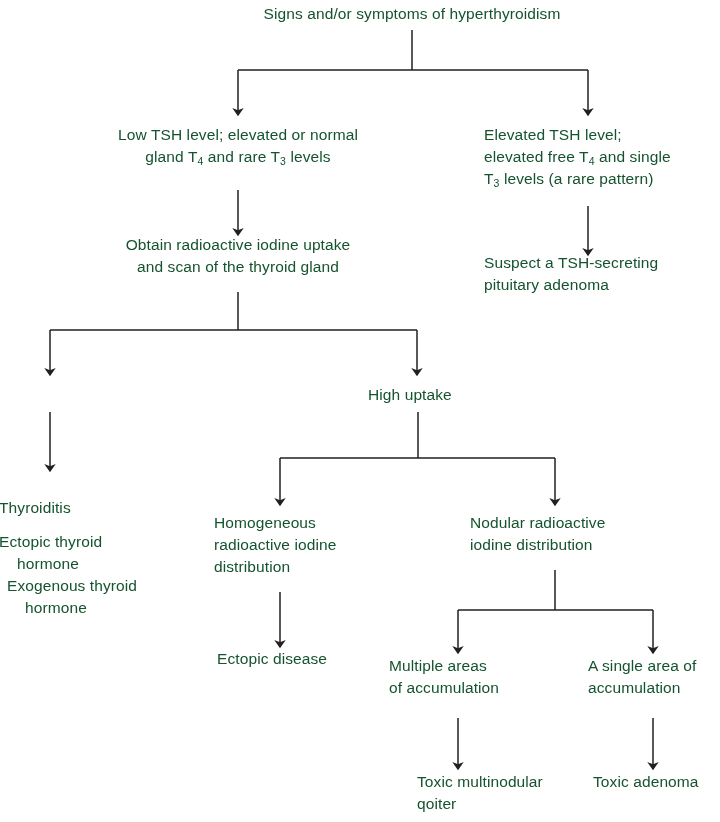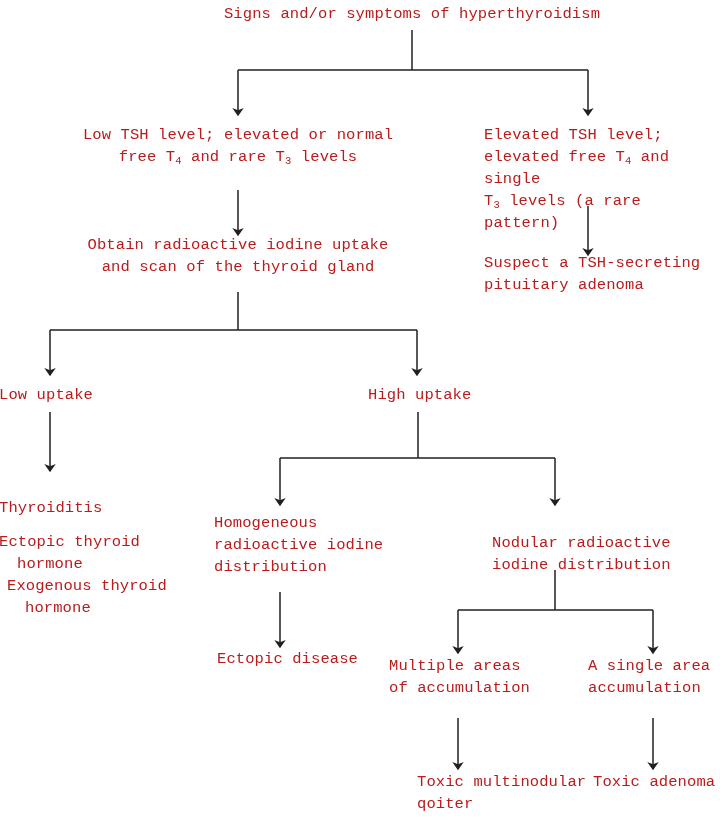--- a/index.html
+++ b/index.html
@@ -19,26 +19,25 @@
   #connectors {
     position: absolute;
     left: 0;
     top: 0;
     width: 720px;
     height: 822px;
     pointer-events: none;
   }
   .node {
     position: absolute;
-    color: #b91c1c;
+    color: #14532d;
     font-size: 15.5px;
     line-height: 22px;
     white-space: pre-line;
     letter-spacing: 0.1px;
-    font-family: Liberation Mono, monospace;
   }
   .node.center { text-align: center; }
   .node.left   { text-align: left; }
   .node.hang   { text-indent: 0; }
   .node.hang .cont { display: block; padding-left: 18px; }
   sub {
     font-size: 10.5px;
     line-height: 0;
     vertical-align: baseline;
     position: relative;
@@ -87,45 +86,44 @@
       <path d="M458,610 L458,650" marker-end="url(#arw)"></path>
       <path d="M653,610 L653,650" marker-end="url(#arw)"></path>
 
       <path d="M458,718 L458,766" marker-end="url(#arw)"></path>
       <path d="M653,718 L653,766" marker-end="url(#arw)"></path>
     </g>
   </svg>
 
   <div class="node center" style="left:180px; top:3px; width:464px;">Signs and/or symptoms of hyperthyroidism</div>
 
-  <div class="node center" style="left:78px; top:124px; width:320px;"><span>Low TSH level; elevated or normal</span><br><span>free T</span><sub>4</sub><span> and rare T</span><sub>3</sub><span> levels</span></div>
+  <div class="node center" style="left:78px; top:124px; width:320px;"><span>Low TSH level; elevated or normal</span><br><span>gland T</span><sub>4</sub><span> and rare T</span><sub>3</sub><span> levels</span></div>
 
   <div class="node left" style="left:484px; top:124px; width:232px;"><span>Elevated TSH level;</span><br><span>elevated free T</span><sub>4</sub><span> and single</span><br><span>T</span><sub>3</sub><span> levels (a rare pattern)</span></div>
 
   <div class="node center" style="left:78px; top:234px; width:320px;">Obtain radioactive iodine uptake
 and scan of the thyroid gland</div>
 
   <div class="node left" style="left:484px; top:252px; width:230px;">Suspect a TSH-secreting
 pituitary adenoma</div>
 
-  <div class="node left" style="left:-1px; top:384px; width:140px;">Low uptake</div>
 
   <div class="node left" style="left:368px; top:384px; width:140px;">High uptake</div>
 
   <div class="node left" style="left:-1px; top:497px; width:190px;">Thyroiditis</div>
 
   <div class="node left hang" style="left:-1px; top:531px; width:190px;"><span>Ectopic thyroid</span><span class="cont">hormone</span></div>
 
   <div class="node left hang" style="left:-1px; top:575px; width:190px;padding-left:8px;"><span>Exogenous thyroid</span><span class="cont">hormone</span></div>
 
   <div class="node left" style="left:214px; top:512px; width:180px;">Homogeneous
 radioactive iodine
 distribution</div>
 
-  <div class="node left" style="left:492px; top:512px; width:200px;margin-top:20px;">Nodular radioactive
+  <div class="node left" style="left:470px; top:512px; width:200px;">Nodular radioactive
 iodine distribution</div>
 
   <div class="node left" style="left:217px; top:648px; width:180px;">Ectopic disease</div>
 
   <div class="node left" style="left:389px; top:655px; width:160px;">Multiple areas
 of accumulation</div>
 
   <div class="node left" style="left:588px; top:655px; width:160px;">A single area of
 accumulation</div>
 

